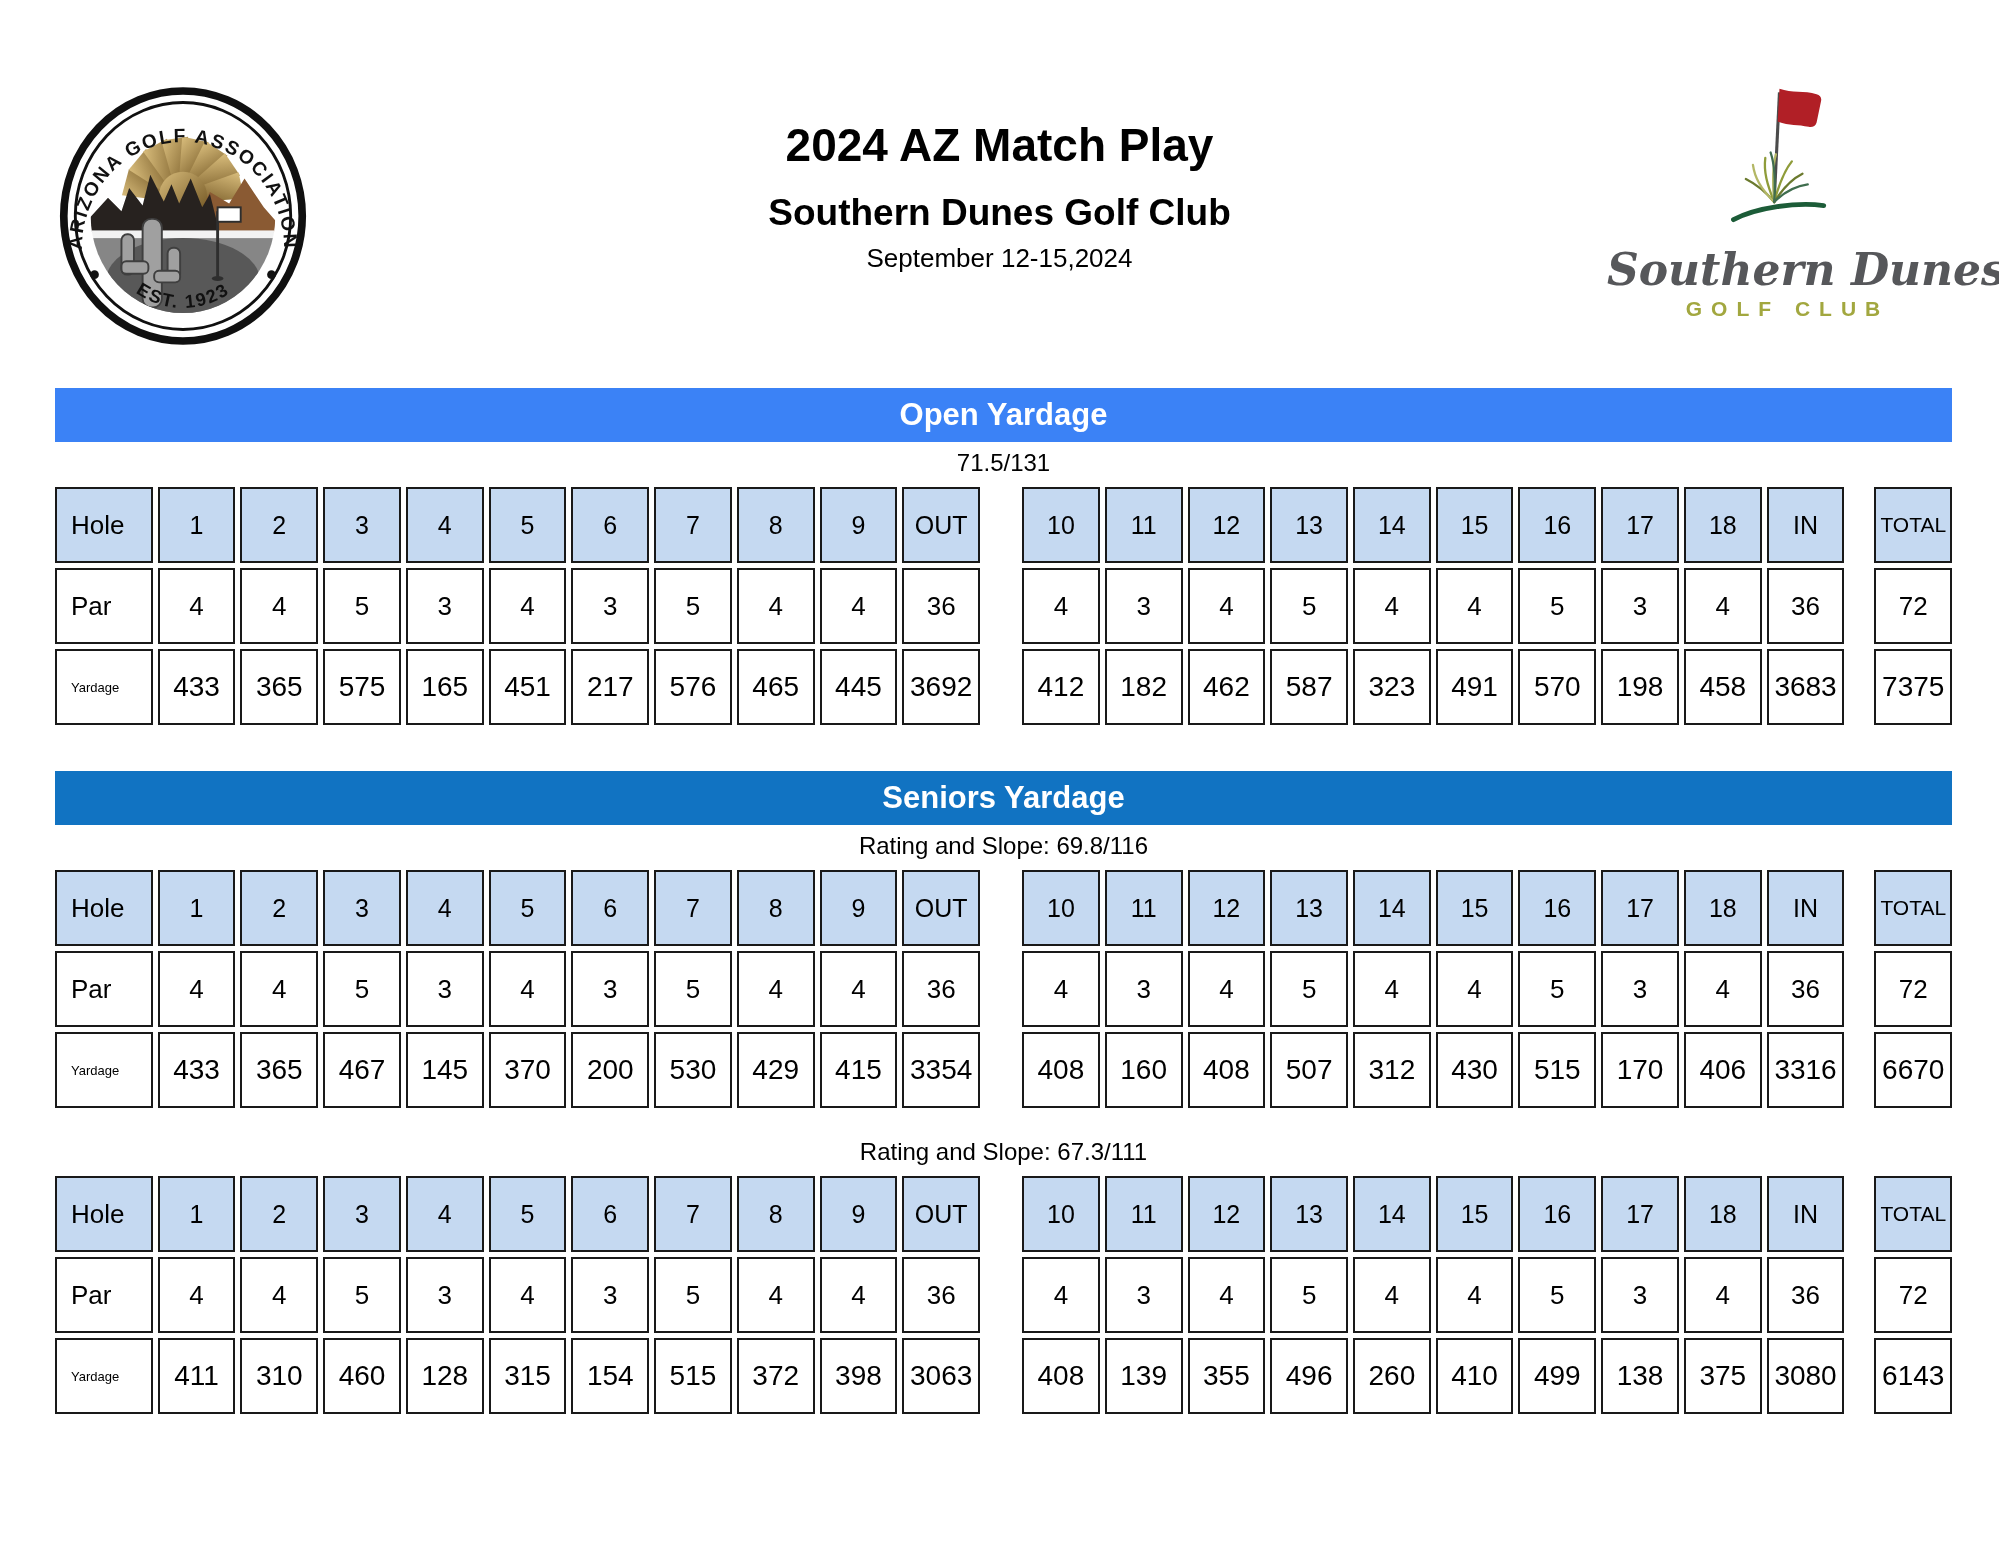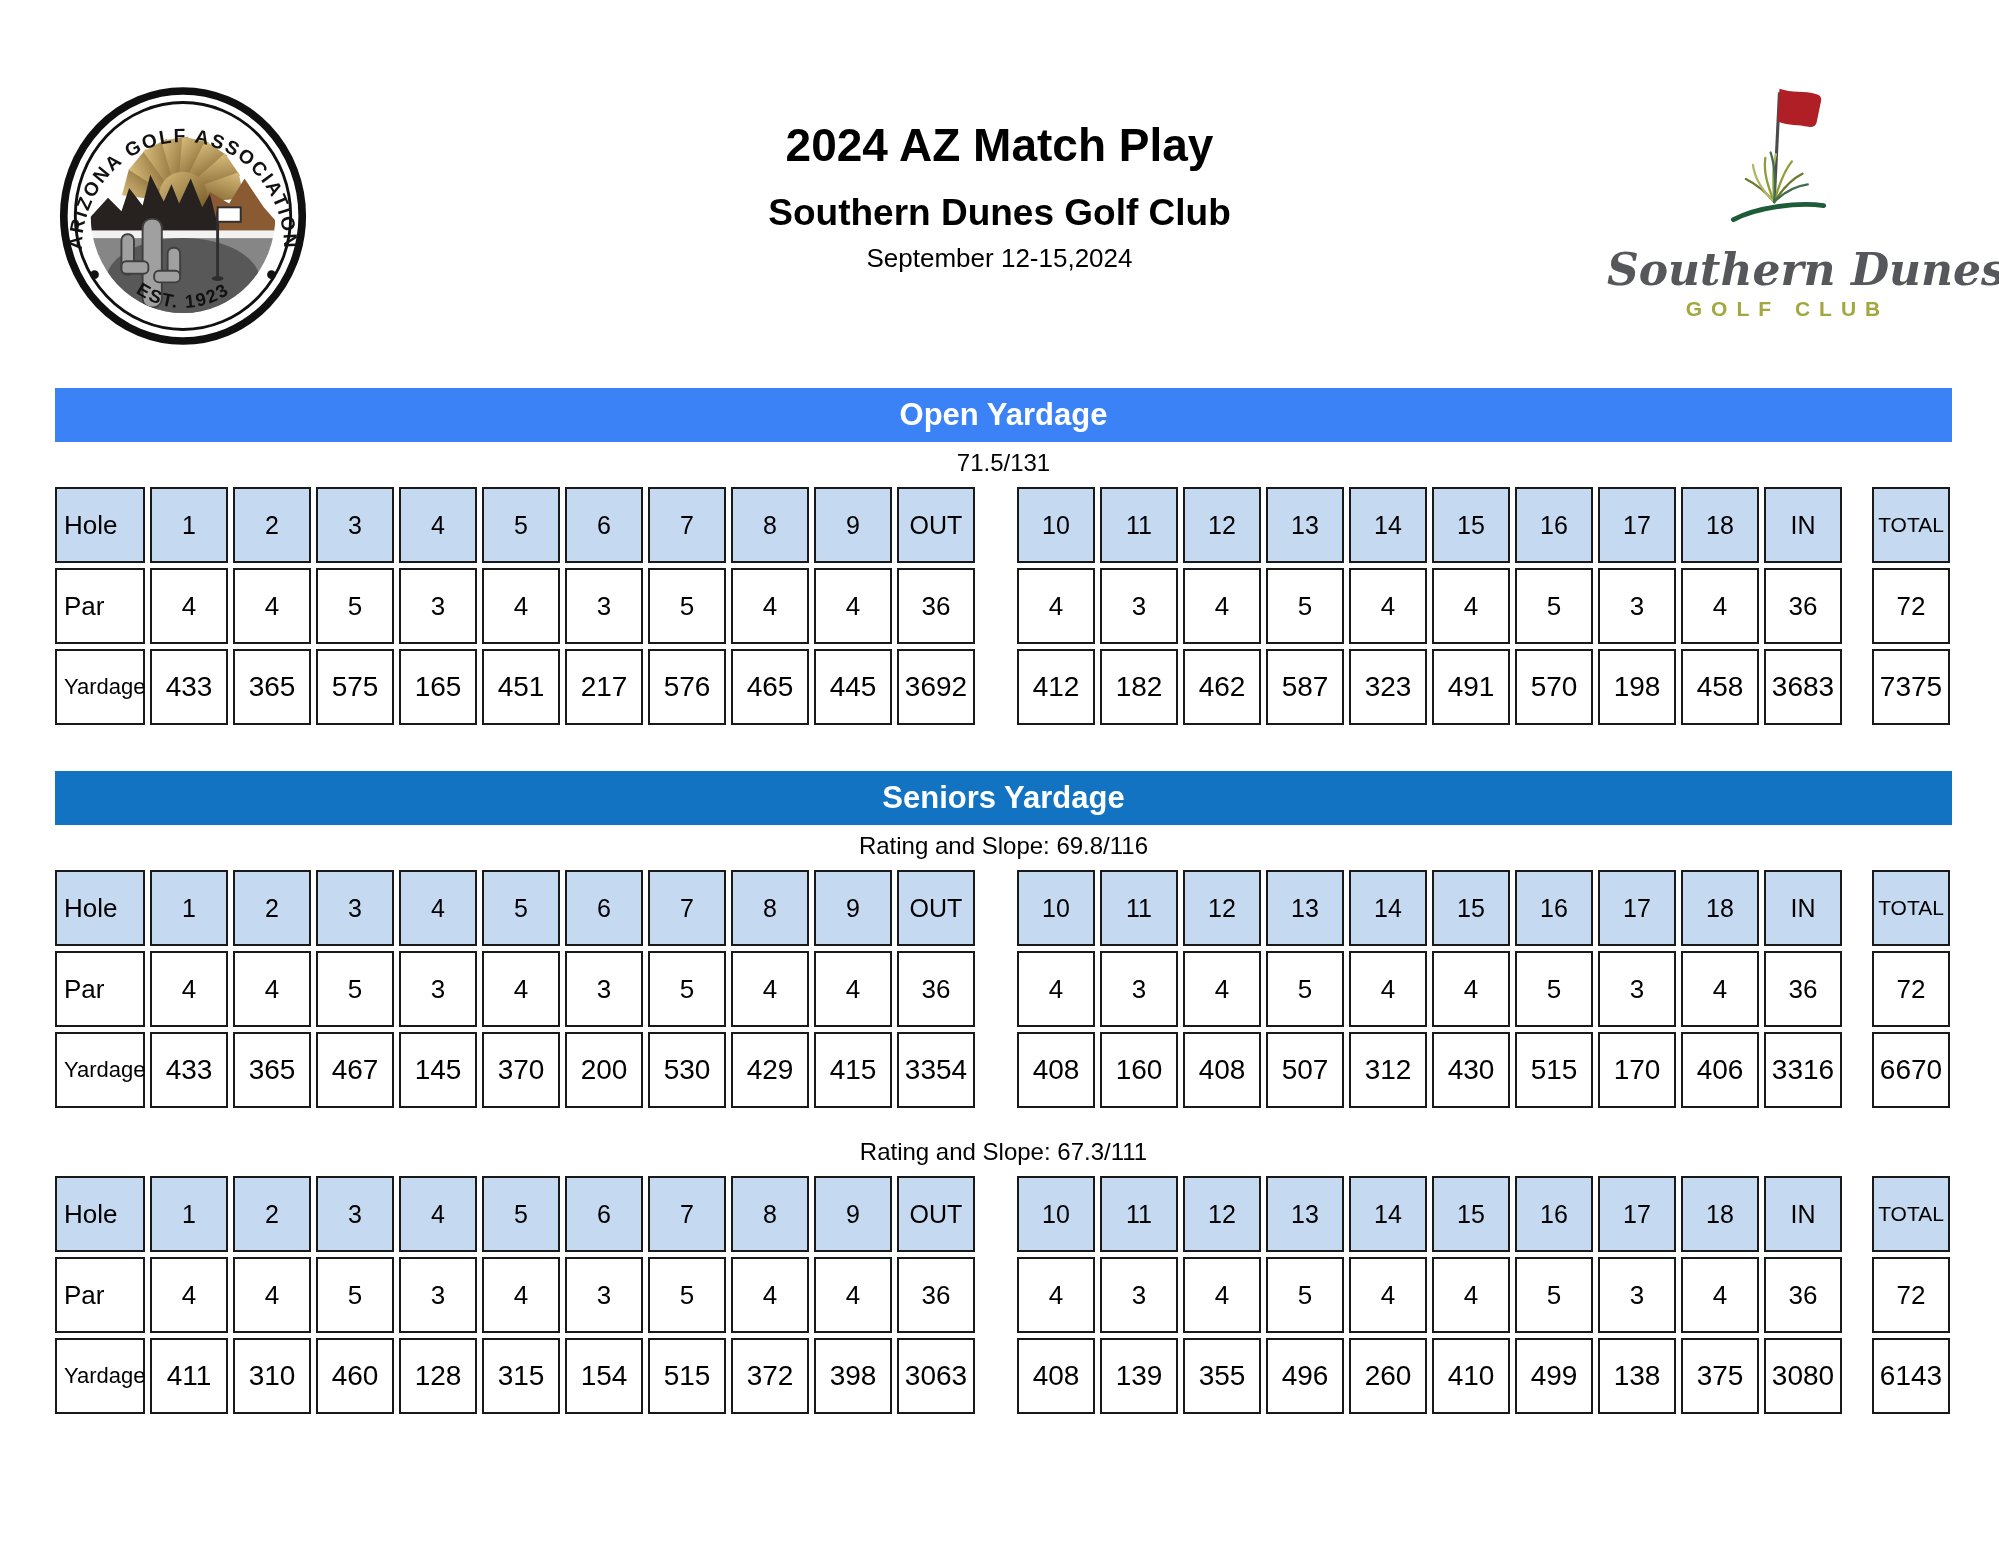--- a/index.html
+++ b/index.html
@@ -35,22 +35,22 @@
   .banner span { color:#ffffff; font-size:31px; font-weight:bold; }
 
   .rating { text-align:center; font-size:24px; margin:7px 0 10px 0; height:28px; line-height:28px; }
 
   .score-row { display:flex; gap:5px; margin-bottom:5px; }
   .cell {
     box-sizing:border-box; width:78px; height:76px; border:2px solid #191919; background:#ffffff;
     display:flex; align-items:center; justify-content:center;
   }
   .blue { background:#c5d9f1; }
-  .label-cell { width:90px; justify-content:flex-start; padding-left:7px; font-size:26px; }
-  .label-cell.small { font-size:22px; }
+  .label-cell { width:98px; justify-content:flex-start; padding-left:14px; font-size:26px; }
+  .label-cell.small { font-size:13px; }
   .head-cell { font-size:25px; }
   .par-cell  { font-size:26px; }
   .yard-cell { font-size:28px; }
   .total-head { font-size:21px; }
   .gap-back  { margin-left:37px; }
   .gap-total { margin-left:25px; }
 </style>
 </head>
 <body>
 

